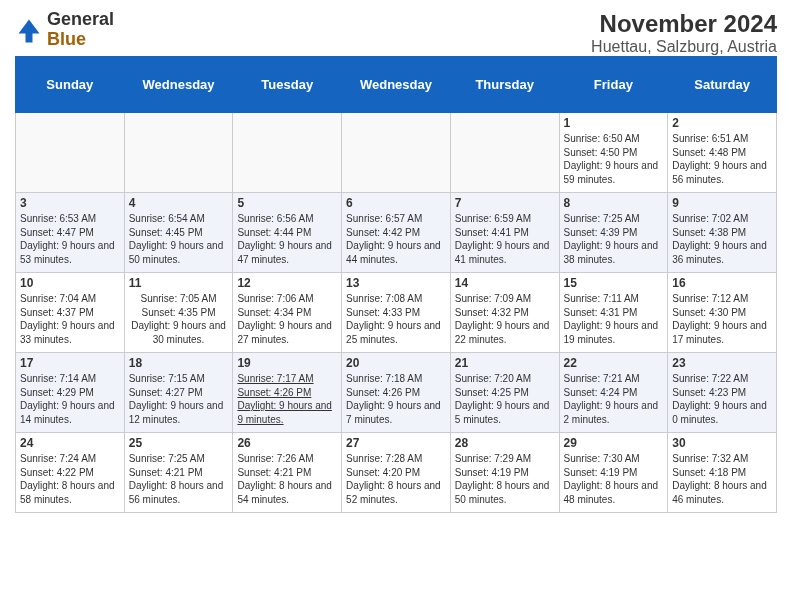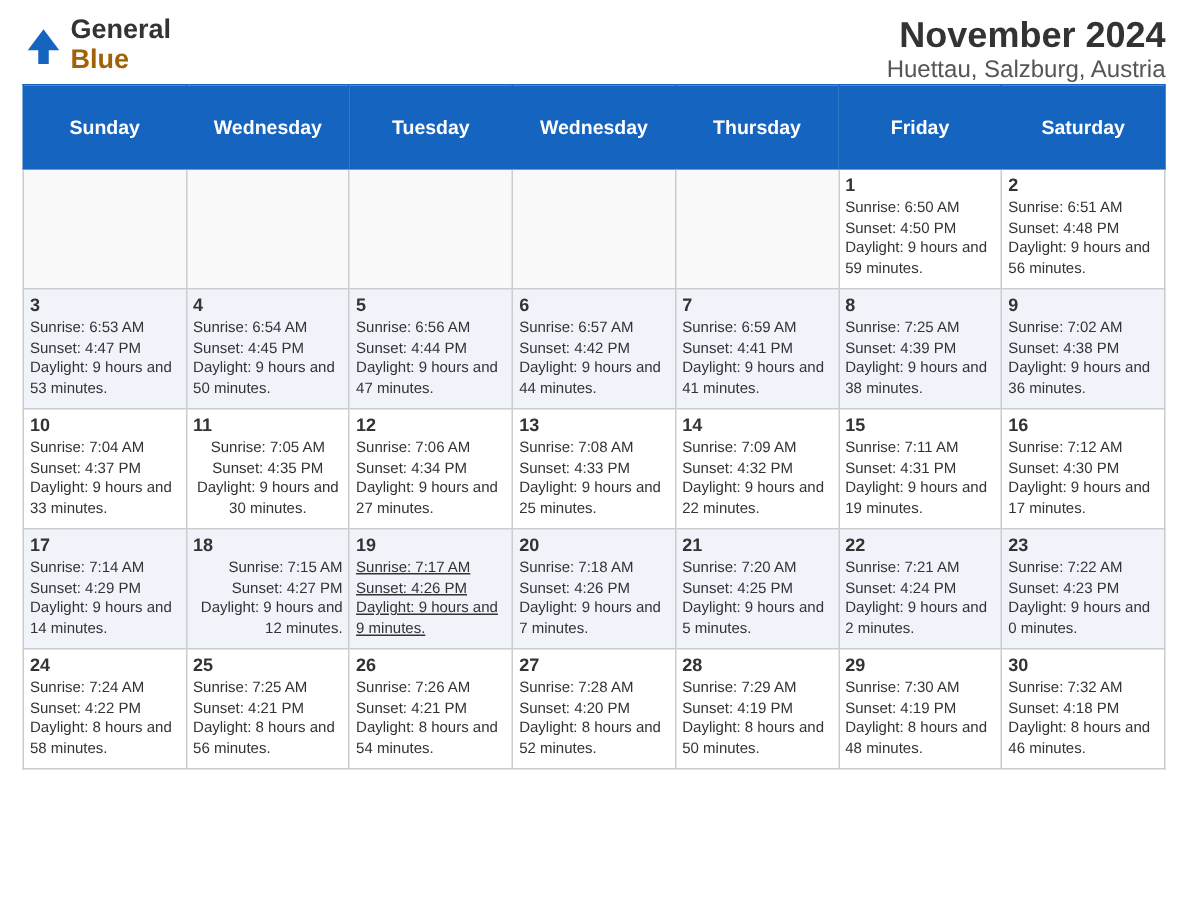--- a/index.html
+++ b/index.html
@@ -229,21 +229,21 @@
         </tr>
         <tr>
           <td class="shaded">
             <span class="day-num">17</span>
             <div class="day-info" style="white-space: pre-line;">Sunrise: 7:14 AM
 Sunset: 4:29 PM
 Daylight: 9 hours and 14 minutes.</div>
           </td>
           <td class="shaded">
             <span class="day-num">18</span>
-            <div class="day-info" style="white-space: pre-line; text-align: right;">Sunrise: 7:15 AM
+            <div class="day-info" style="white-space: pre-line;">Sunrise: 7:15 AM
 Sunset: 4:27 PM
 Daylight: 9 hours and 12 minutes.</div>
           </td>
           <td class="shaded">
             <span class="day-num">19</span>
             <div class="day-info" style="white-space: pre-line; text-decoration: underline;">Sunrise: 7:17 AM
 Sunset: 4:26 PM
 Daylight: 9 hours and 9 minutes.</div>
           </td>
           <td class="shaded">

